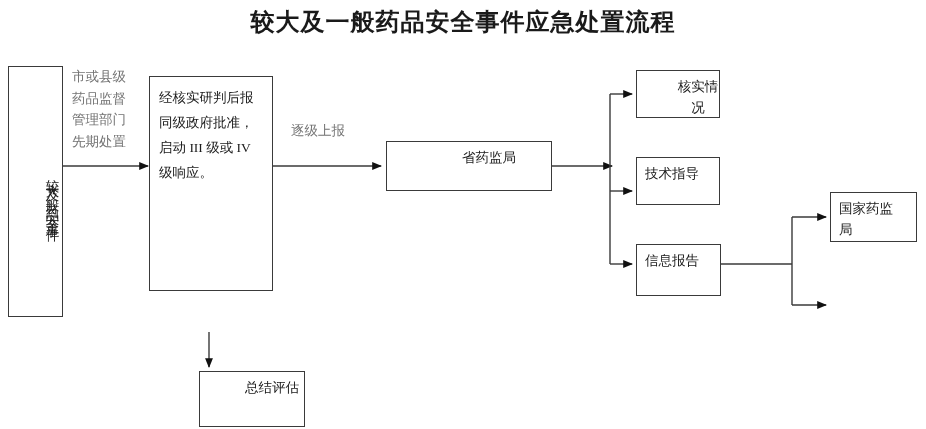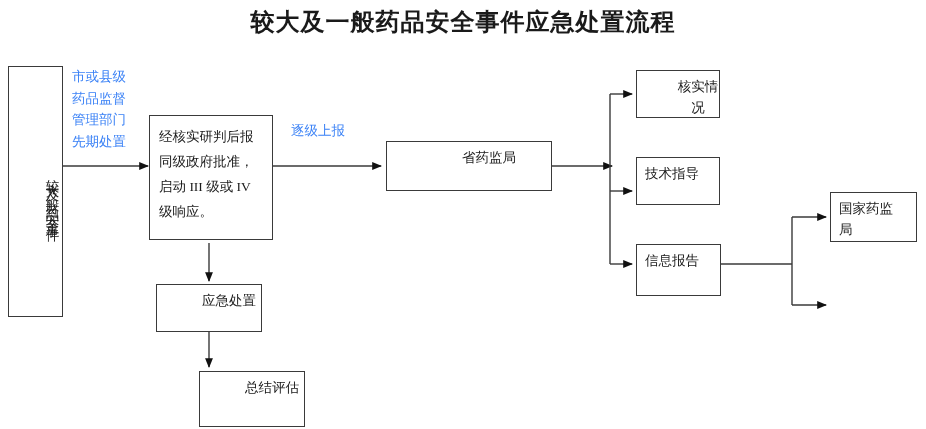--- a/index.html
+++ b/index.html
@@ -67,21 +67,21 @@
     padding:9px 8px 0 9px;
     font-size:13.5px;
     line-height:1.85;
   }
   .node.para .lbl{white-space:pre-line;}
 
   .edge-label{
     position:absolute;
     font-size:13.5px;
     line-height:1.6;
-    color:#3b82f6;
+    color:#737373;
     white-space:pre-line;
     text-align:left;
   }
 </style>
 </head>
 <body>
 
 <div id="canvas">
 
   <div class="title">较大及一般药品安全事件应急处置流程</div>
@@ -117,34 +117,31 @@
 
       <path d="M 721 264 L 792 264"></path>
       <path d="M 792 217 L 792 305"></path>
     </g>
   </svg>
 
   <div class="node vertical" style="left:8px;top:66px;width:55px;height:251px;">
     <span class="lbl">较大及一般药品安全事件</span>
   </div>
 
-  <div class="node para" style="left:149px;top:76px;width:124px;height:125px;margin-top:39px;">
+  <div class="node para" style="left:149px;top:76px;width:124px;height:215px;">
     <span class="lbl">经核实研判后报
 同级政府批准，
 启动 III 级或 IV
 级响应。</span>
   </div>
 
   <div class="node center-top" style="left:386px;top:141px;width:166px;height:50px;">
     <span class="lbl">省药监局</span>
   </div>
 
-  <div class="node center-top" style="left:156px;top:284px;width:106px;height:48px;">
-    <span class="lbl">应急处置</span>
-  </div>
 
   <div class="node center-top" style="left:156px;top:371px;width:106px;height:56px;margin-left:43px;">
     <span class="lbl">总结评估</span>
   </div>
 
   <div class="node center-top" style="left:636px;top:70px;width:84px;height:48px;">
     <span class="lbl">核实情况</span>
   </div>
 
   <div class="node center-left" style="left:636px;top:157px;width:84px;height:48px;">

